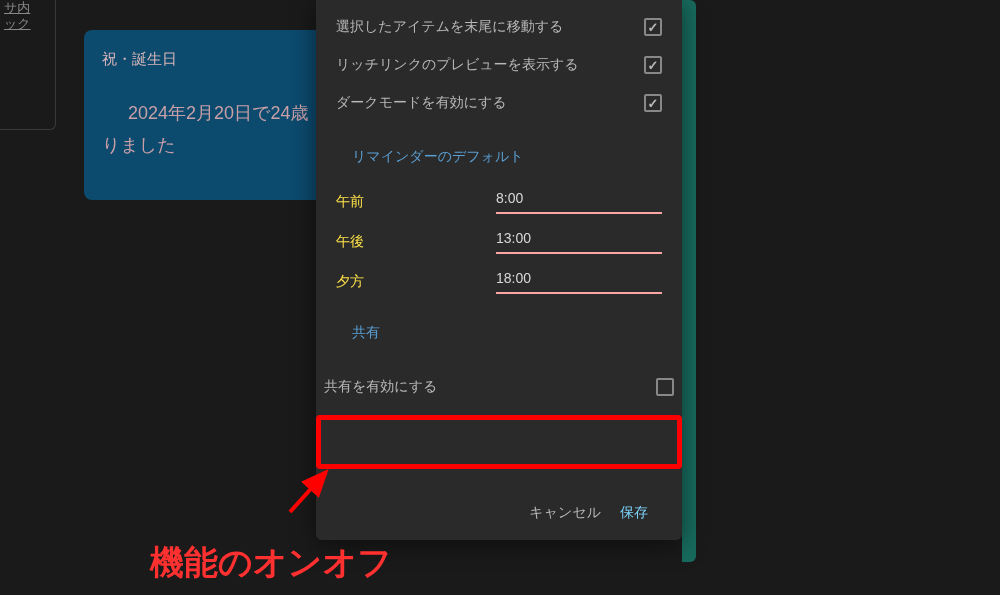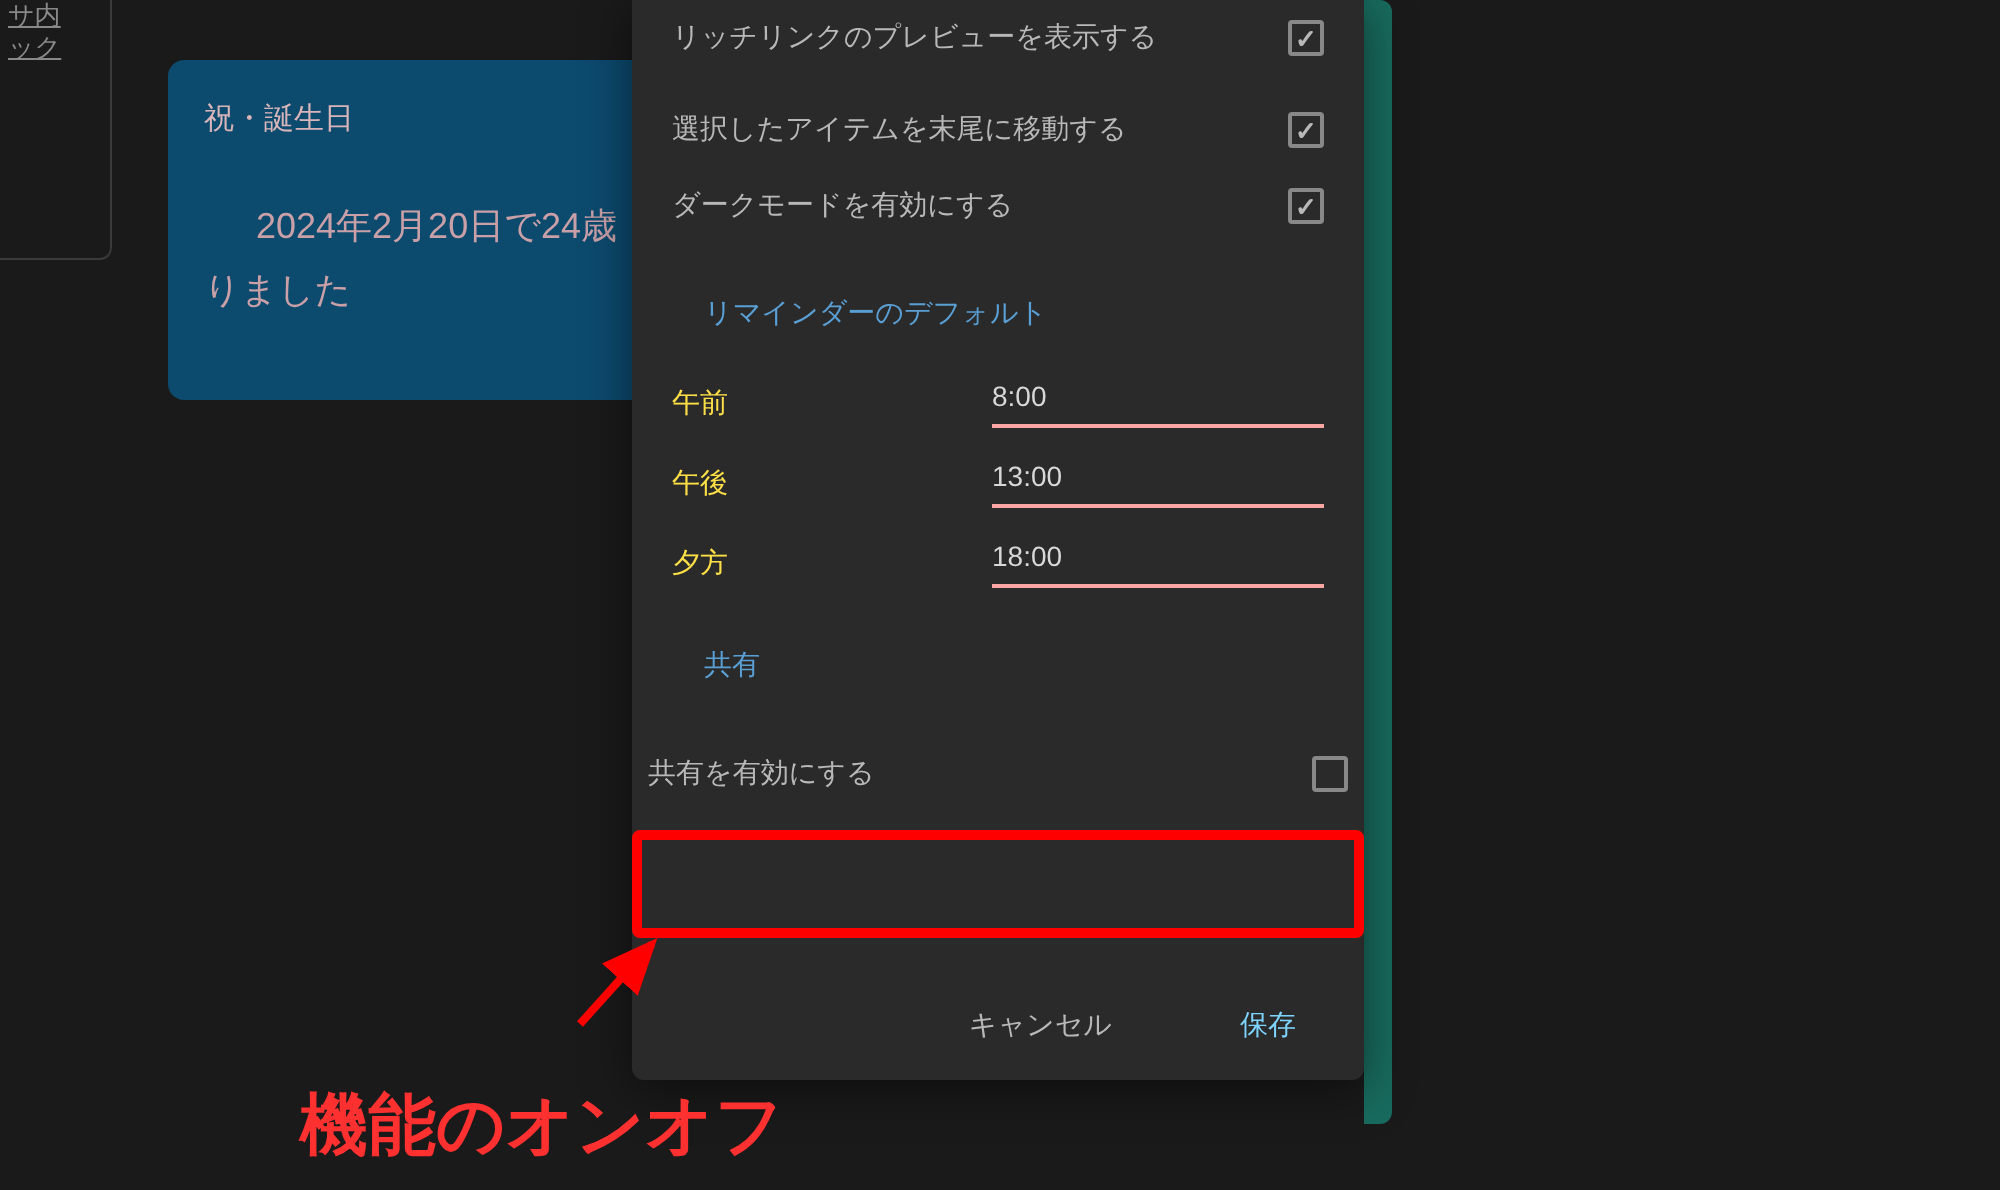--- a/index.html
+++ b/index.html
@@ -123,21 +123,21 @@
       padding: 16px 8px;
       font-size: 14px;
       color: #b8b8b8;
       margin-top: 8px;
     }
     .dialog-footer {
       position: absolute;
       bottom: 0; left: 0; right: 0;
       display: flex;
       justify-content: flex-end;
-      gap: 64px;
+      gap: 19px;
       padding: 18px 34px;
     }
     .btn-cancel {
       color: #b8b8b8;
       font-size: 14px;
       background: none;
       border: none;
       cursor: pointer;
     }
     .btn-save {
@@ -184,26 +184,26 @@
   <div class="card-body">
     <span>2024年2月20日で24歳</span><br>
     <span style="margin-left:-26px;">りました</span>
   </div>
 </div>
 
 <div class="teal-strip"></div>
 
 <div class="dialog">
 
+  <div class="settings-row" style="padding-top:18px;">
+    <span>選択したアイテムを末尾に移動する</span>
+    <span class="checkbox checked"></span>
+  </div>
   <div class="settings-row">
     <span>リッチリンクのプレビューを表示する</span>
-    <span class="checkbox checked"></span>
-  </div>
-  <div class="settings-row" style="padding-top:18px;">
-    <span>選択したアイテムを末尾に移動する</span>
     <span class="checkbox checked"></span>
   </div>
   <div class="settings-row">
     <span>ダークモードを有効にする</span>
     <span class="checkbox checked"></span>
   </div>
 
   <div class="section-title">リマインダーのデフォルト</div>
 
   <div class="time-row">

